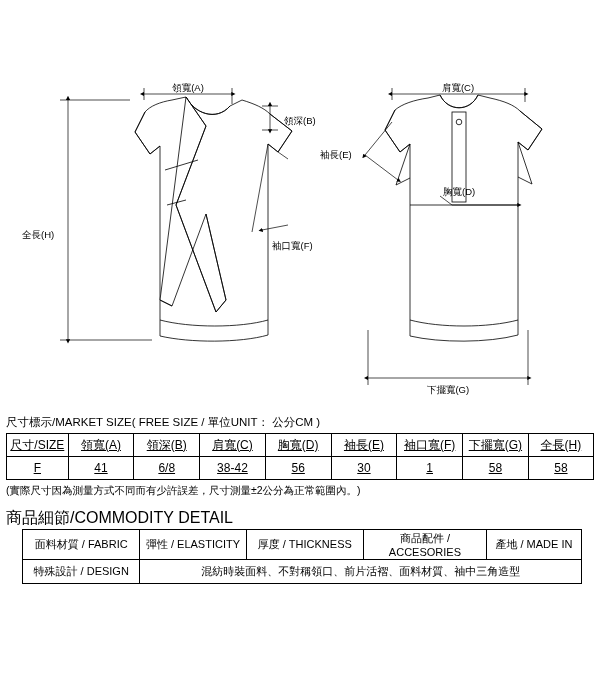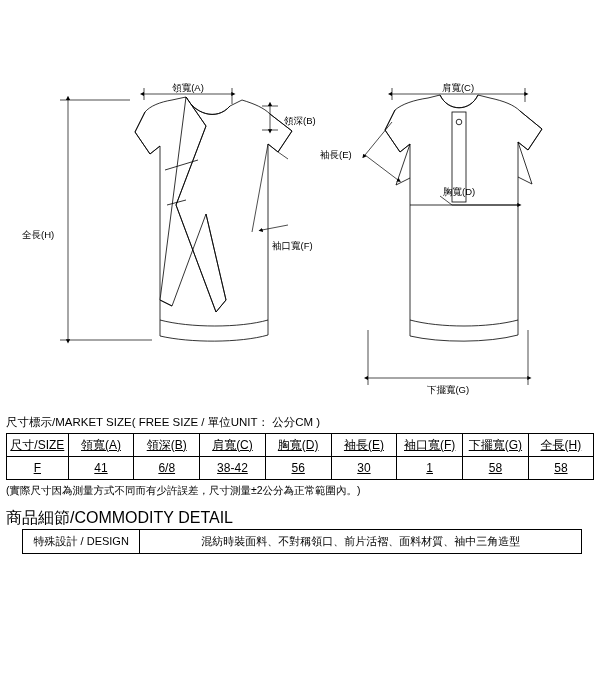--- a/index.html
+++ b/index.html
@@ -273,19 +273,26 @@
   <table class="detail">
     <colgroup>
       <col style="width:21%">
       <col style="width:19%">
       <col style="width:21%">
       <col style="width:22%">
       <col style="width:17%">
     </colgroup>
     <tbody>
       <tr>
+        <td>面料材質 / FABRIC</td>
+        <td>彈性 / ELASTICITY</td>
+        <td>厚度 / THICKNESS</td>
+        <td>商品配件 / ACCESORIES</td>
+        <td>產地 / MADE IN</td>
+      </tr>
+      <tr>
         <td>特殊設計 / DESIGN</td>
         <td colspan="4">混紡時裝面料、不對稱領口、前片活褶、面料材質、袖中三角造型</td>
       </tr>
     </tbody>
   </table>
 
 </div>
 
 </body></html>

